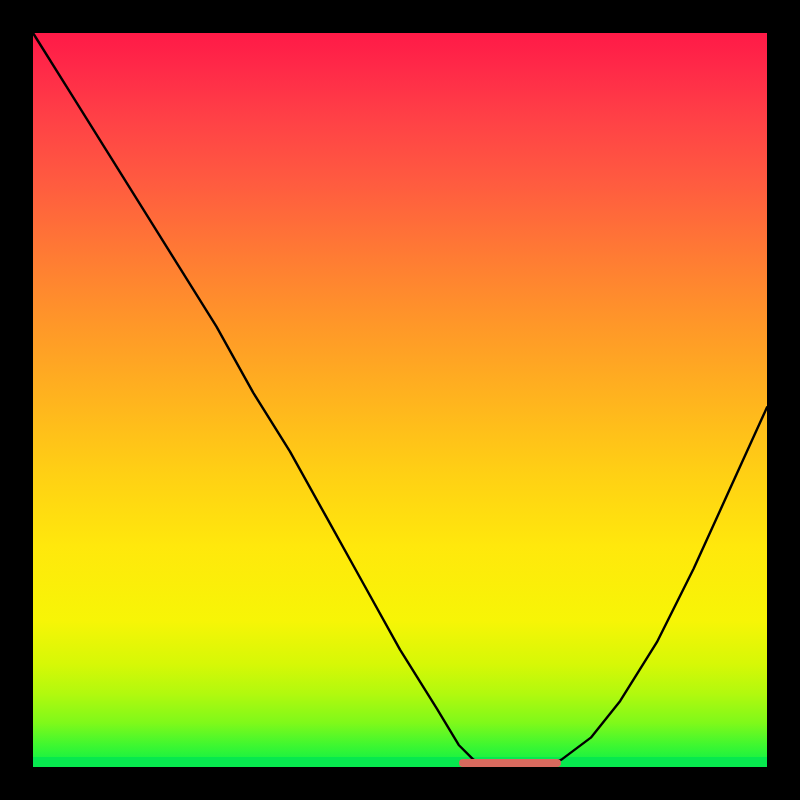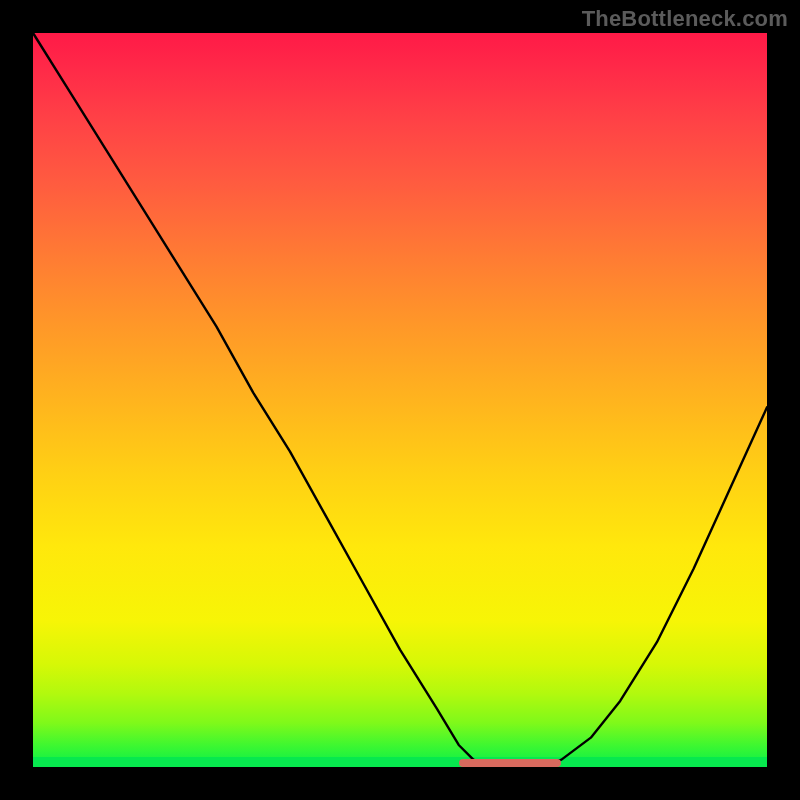--- a/index.html
+++ b/index.html
@@ -74,21 +74,20 @@
     z-index: 25;
     background: #d86a5e;
     border-radius: 8px;
   }
 </style>
 </head>
 <body>
 
 <div class="frame">
 
-  <div class="watermark">TheBottleneck.com</div>
 
   <div class="plot">
 
     <svg class="curve" viewBox="0 0 734 734" preserveAspectRatio="none">
       <path d="M0.00 0.00 L36.70 58.72 L73.40 117.44 L110.10 176.16 L146.80 234.88 L183.50 293.60 L220.20 359.66 L256.90 418.38 L293.60 484.44 L330.30 550.50 L367.00 616.56 L403.70 675.28 L425.72 711.98 L440.40 726.66 L462.42 734.00 L484.44 734.00 L506.46 734.00 L528.48 726.66 L557.84 704.64 L587.20 667.94 L623.90 609.22 L660.60 535.82 L697.30 455.08 L734.00 374.34" fill="none" stroke="#000000" stroke-width="2.4" stroke-linecap="round" stroke-linejoin="round"></path>
     </svg>
 
     <div class="valley-marker" style="left: 425.72px; width: 102.76px; top: 725.559px; height: 8.074px; background: rgb(216, 106, 94);"></div>
 
   </div>

